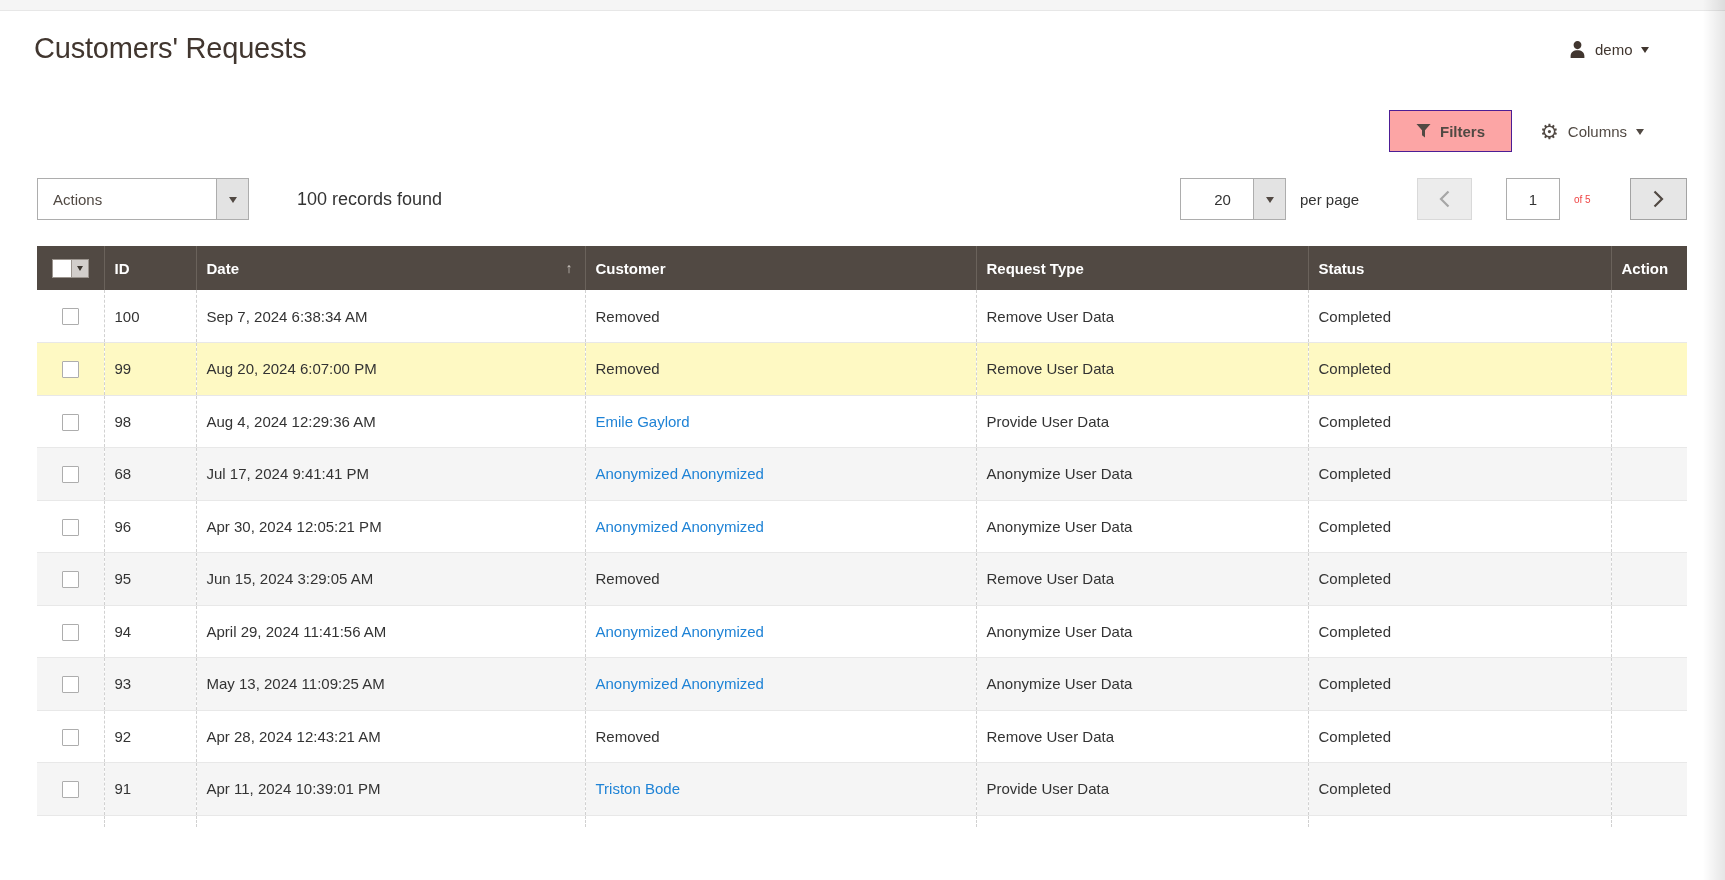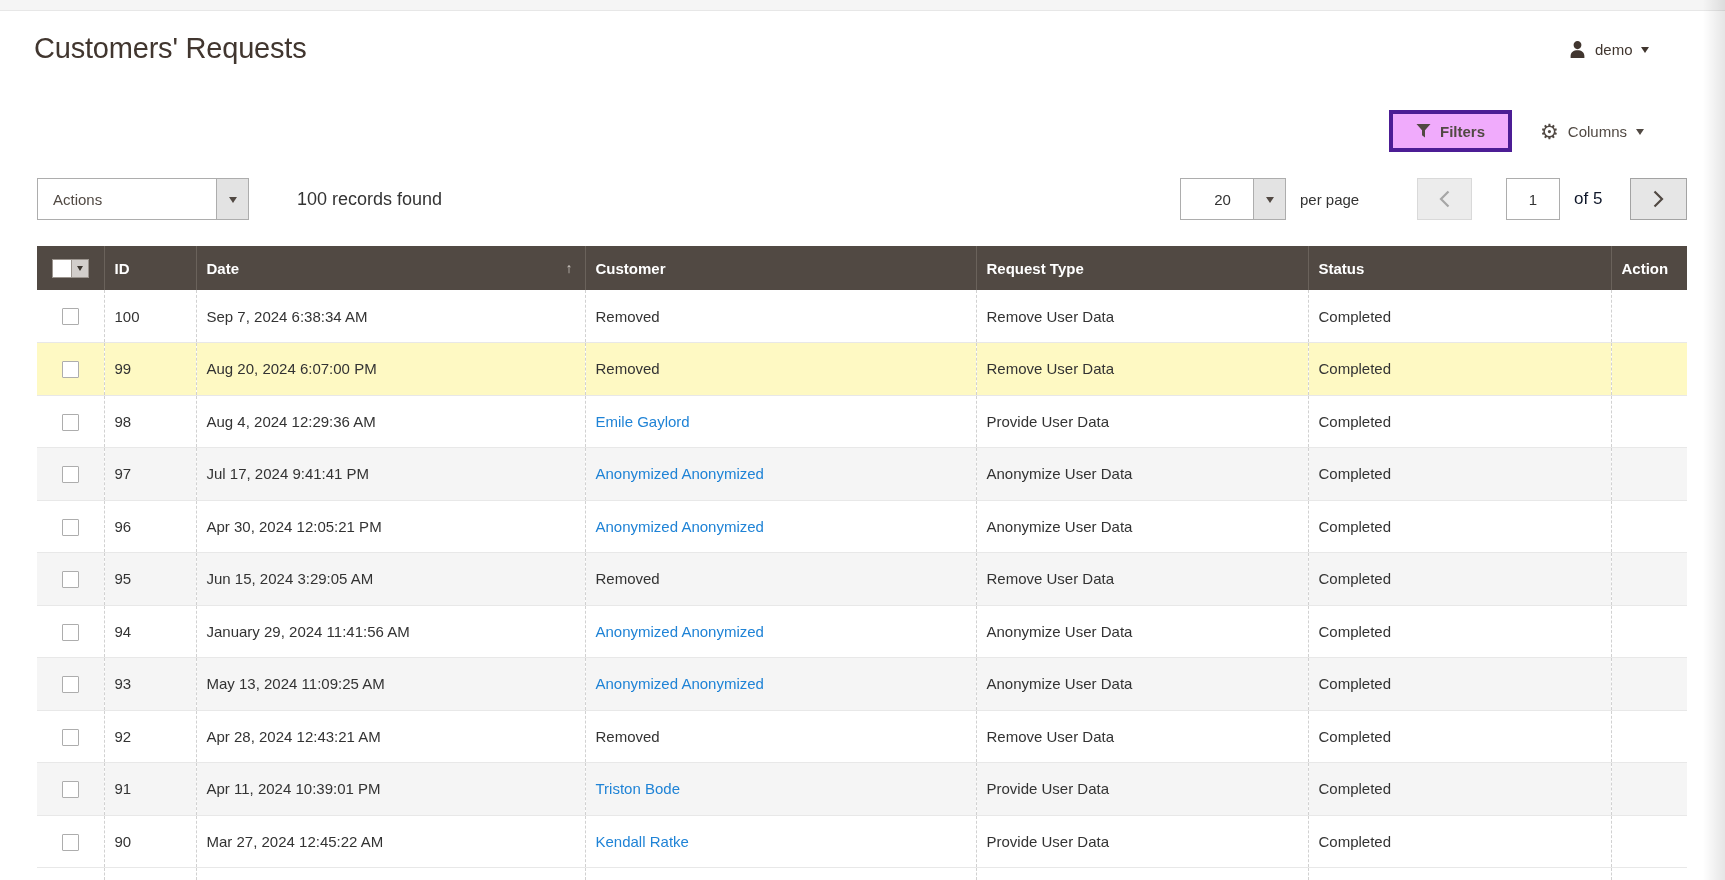--- a/index.html
+++ b/index.html
@@ -15,21 +15,21 @@
 
   
   .user-menu { position:absolute; left:1568px; top:36px; height:26px;
                display:flex; align-items:center; gap:8px; cursor:pointer; }
   .user-menu .uname { font-size:15px; color:#41362f; }
   .caret { width:0; height:0; border:4px solid transparent; border-top:6px solid #41362f;
            margin-top:5px; }
 
   
   .btn-filters { position:absolute; left:1389px; top:110px; width:123px; height:42px;
-                 background:#f0abfc; border:4px solid #4c1d95; display:flex; align-items:center;
+                 background:#fca5a5; border:1px solid #4c1d95; display:flex; align-items:center;
                  justify-content:center; gap:9px; cursor:pointer; }
   .btn-filters .flabel { font-size:15px; font-weight:700; color:#514943; }
   .columns-ctl { position:absolute; left:1540px; top:110px; height:42px; display:flex;
                  align-items:center; gap:9px; cursor:pointer; }
   .gear { font-size:21px; color:#514943; line-height:1; }
   .columns-ctl .clabel { font-size:15px; color:#514943; }
   .columns-ctl .caret { border-top-color:#514943; }
 
   
   .select-box { position:absolute; top:178px; height:42px; background:#fff;
@@ -41,21 +41,21 @@
                            display:flex; align-items:center; justify-content:center; }
   .select-box .sel-arrow .caret { border-top-color:#514943; margin-top:6px; }
   .actions-select { left:37px; width:212px; }
   .pp-select { left:1180px; width:106px;padding-left:11px; }
 
   .records { position:absolute; left:297px; top:178px; height:42px; display:flex;
              align-items:center; font-size:18px; color:#333; }
   .pp-label { position:absolute; left:1300px; top:178px; height:42px; display:flex;
               align-items:center; font-size:15px; color:#333; }
   .of-pages { position:absolute; left:1574px; top:178px; height:42px; display:flex;
-              align-items:center; font-size:17px; color:#0f172a; }
+              align-items:center; font-size:10px; color:#ef4444; }
 
   .btn-prev { position:absolute; left:1417px; top:178px; width:55px; height:42px;
               background:#ececec; border:1px solid #d9d9d9; display:flex; align-items:center;
               justify-content:center; }
   .btn-next { position:absolute; left:1630px; top:178px; width:57px; height:42px;
               background:#e6e6e6; border:1px solid #a3a3a3; display:flex; align-items:center;
               justify-content:center; cursor:pointer; }
   .page-input { position:absolute; left:1506px; top:178px; width:54px; height:42px;
                 border:1px solid #adadad; text-align:center; font-size:15px; color:#333;
                 font-family:"Liberation Sans", sans-serif; background:#fff; }
@@ -214,21 +214,21 @@
       <td><span class="cb"></span></td>
       <td>98</td>
       <td>Aug 4, 2024 12:29:36 AM</td>
       <td><span class="link">Emile Gaylord</span></td>
       <td>Provide User Data</td>
       <td>Completed</td>
       <td></td>
     </tr>
         <tr>
       <td><span class="cb"></span></td>
-      <td>97</td>
+      <td>68</td>
       <td>Jul 17, 2024 9:41:41 PM</td>
       <td><span class="link">Anonymized Anonymized</span></td>
       <td>Anonymize User Data</td>
       <td>Completed</td>
       <td></td>
     </tr>
         <tr>
       <td><span class="cb"></span></td>
       <td>96</td>
       <td>Apr 30, 2024 12:05:21 PM</td>
@@ -242,21 +242,21 @@
       <td>95</td>
       <td>Jun 15, 2024 3:29:05 AM</td>
       <td><span>Removed</span></td>
       <td>Remove User Data</td>
       <td>Completed</td>
       <td></td>
     </tr>
         <tr>
       <td><span class="cb"></span></td>
       <td>94</td>
-      <td>January 29, 2024 11:41:56 AM</td>
+      <td>April 29, 2024 11:41:56 AM</td>
       <td><span class="link">Anonymized Anonymized</span></td>
       <td>Anonymize User Data</td>
       <td>Completed</td>
       <td></td>
     </tr>
         <tr>
       <td><span class="cb"></span></td>
       <td>93</td>
       <td>May 13, 2024 11:09:25 AM</td>
       <td><span class="link">Anonymized Anonymized</span></td>
@@ -275,29 +275,20 @@
     </tr>
         <tr>
       <td><span class="cb"></span></td>
       <td>91</td>
       <td>Apr 11, 2024 10:39:01 PM</td>
       <td><span class="link">Triston Bode</span></td>
       <td>Provide User Data</td>
       <td>Completed</td>
       <td></td>
     </tr>
-        <tr>
-      <td><span class="cb"></span></td>
-      <td>90</td>
-      <td>Mar 27, 2024 12:45:22 AM</td>
-      <td><span class="link">Kendall Ratke</span></td>
-      <td>Provide User Data</td>
-      <td>Completed</td>
-      <td></td>
-    </tr>
         <tr class="sliver">
       <td></td>
       <td></td>
       <td></td>
       <td><span></span></td>
       <td></td>
       <td></td>
       <td></td>
     </tr>
       </tbody>

